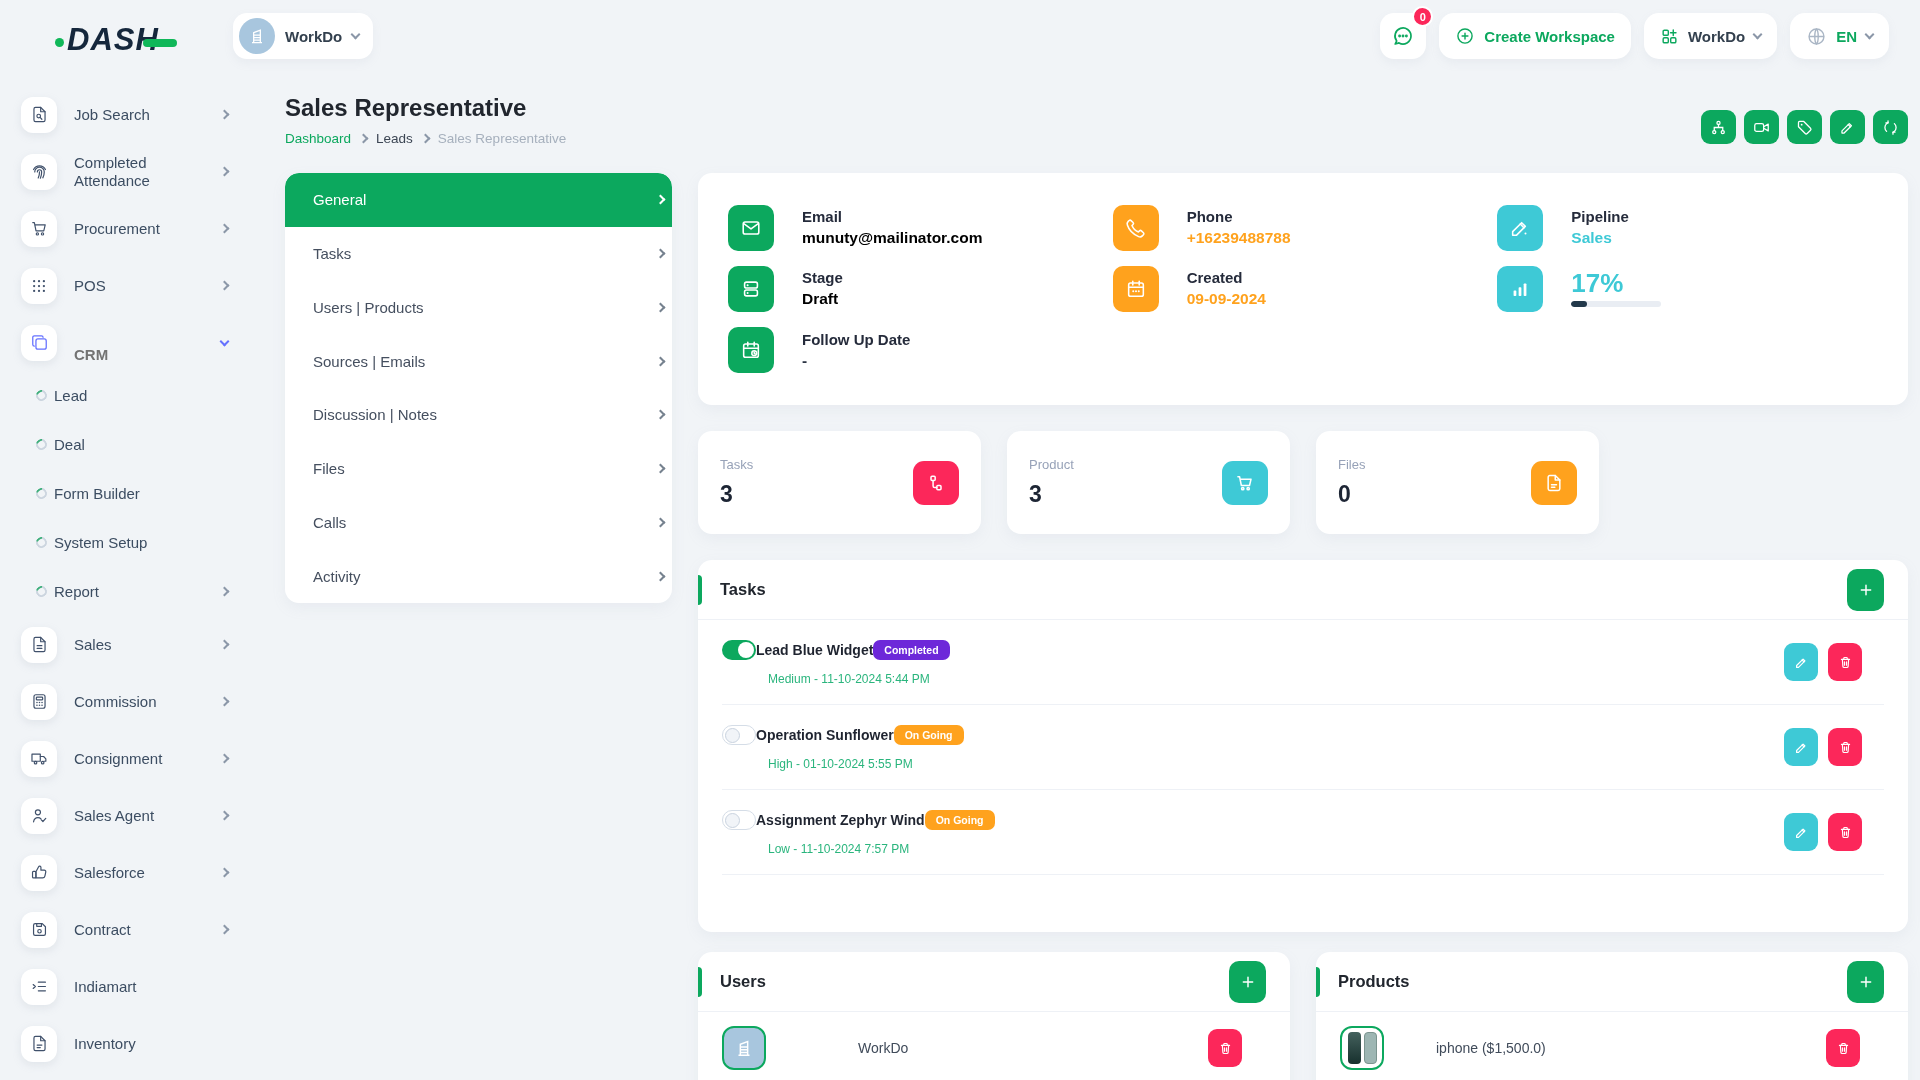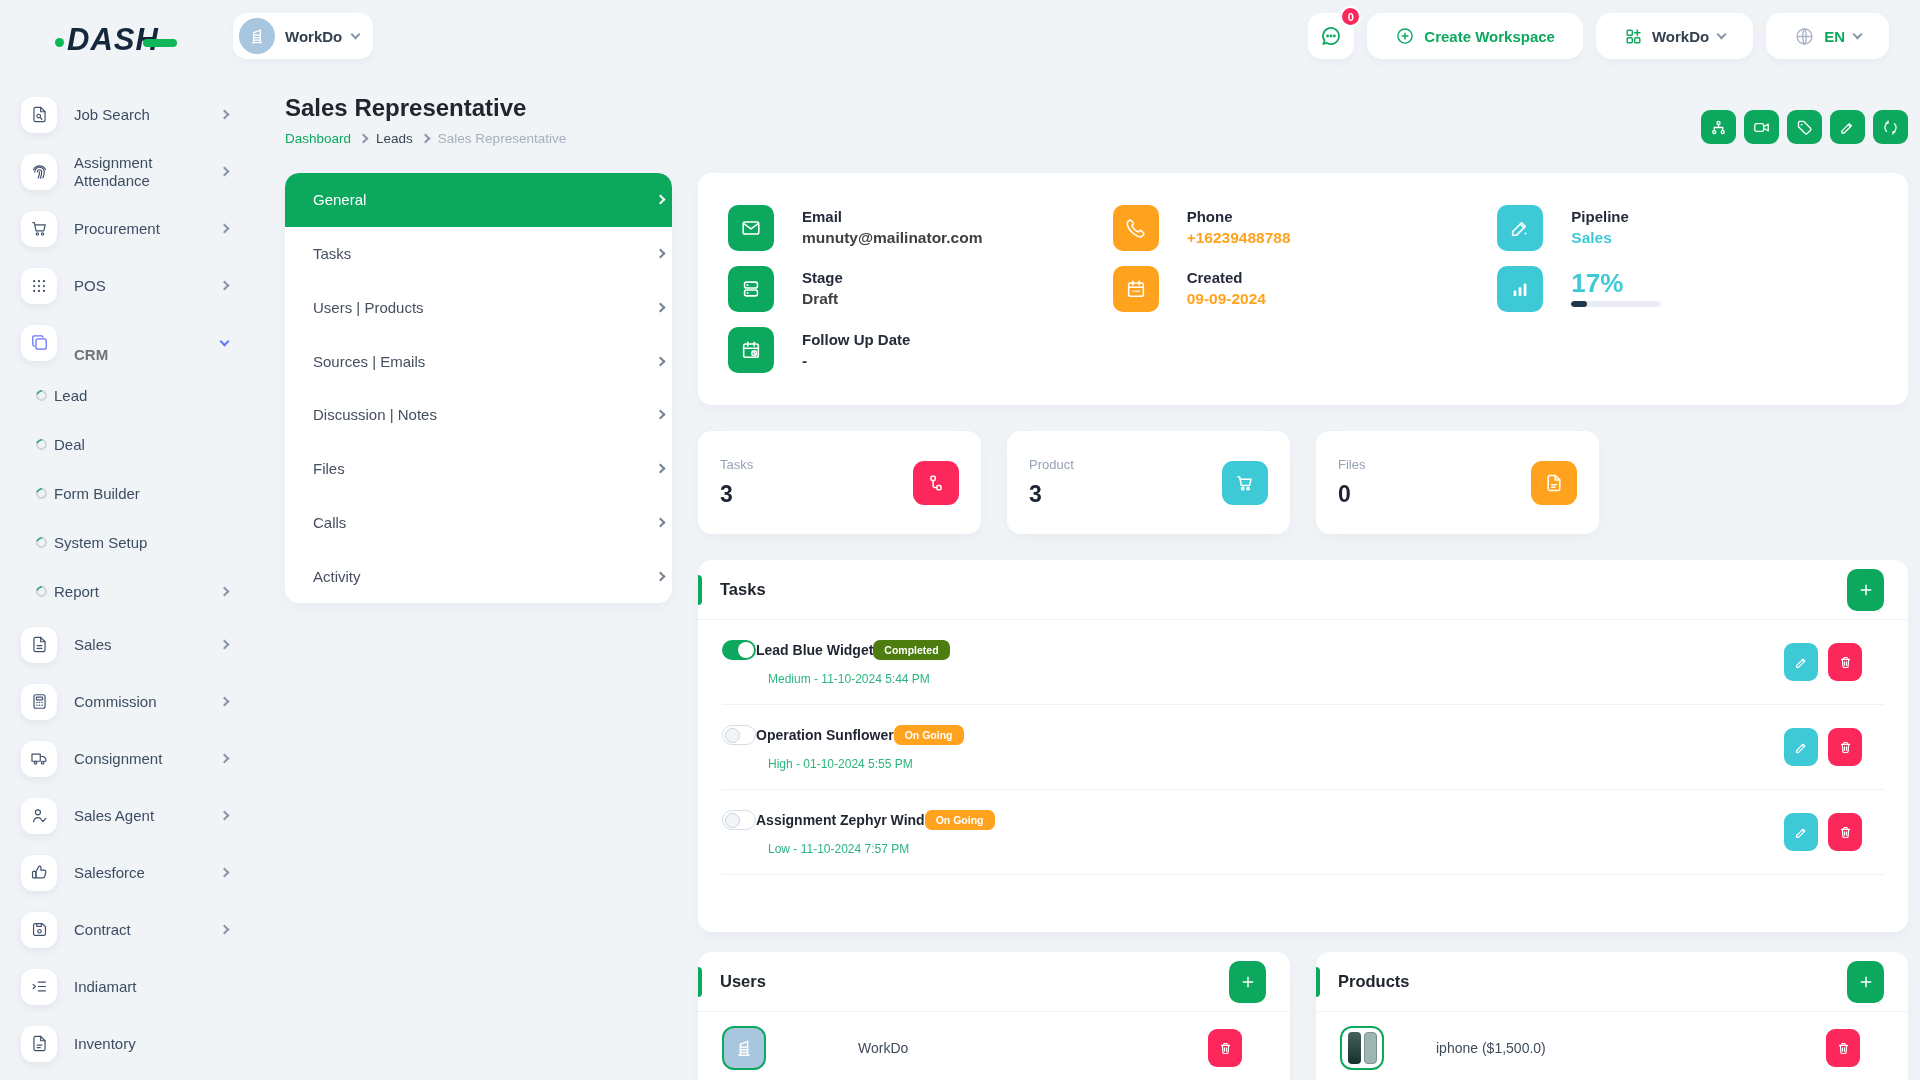--- a/index.html
+++ b/index.html
@@ -19,21 +19,21 @@
     box-shadow:0 4px 10px rgba(160,170,185,.10); }
   .ws-avatar { width:36px; height:36px; border-radius:50%; background:#a8c6de; display:flex; align-items:center; justify-content:center; }
   .ws-name { font-size:15px; font-weight:600; color:#33404e; }
 
   .top-right { position:absolute; right:31px; top:13px; display:flex; gap:13px; align-items:center; }
   .icon-btn { position:relative; width:46px; height:46px; border:none; border-radius:14px; background:#fff;
     display:flex; align-items:center; justify-content:center; cursor:pointer; box-shadow:0 4px 10px rgba(160,170,185,.10); }
   .badge { position:absolute; top:-7px; right:-7px; min-width:21px; height:21px; border-radius:50%; background:#fc275a;
     border:2px solid #fff; color:#fff; font-size:11px; font-weight:700; display:flex; align-items:center; justify-content:center; }
   .pill { height:46px; border:none; border-radius:15px; background:#fff; display:flex; align-items:center; gap:9px;
-    padding:0 28px; cursor:pointer; font-size:15px; box-shadow:0 4px 10px rgba(160,170,185,.10); }
+    padding:0 16px; cursor:pointer; font-size:15px; box-shadow:0 4px 10px rgba(160,170,185,.10); }
   .pill .grn { color:#0ca85e; font-weight:600; }
   .pill .drk { color:#33404e; font-weight:600; }
 
   .chev { width:7px; height:7px; border-right:2px solid #8b97a8; border-bottom:2px solid #8b97a8; transform:rotate(-45deg); display:inline-block; }
   .chev.down { transform:rotate(45deg); margin-top:-3px; }
 
   
   .sidebar { position:absolute; top:72px; left:0; width:250px; bottom:0; padding:14px 0 0 21px; }
   .side-item { height:57px; display:flex; align-items:center; gap:17px; cursor:pointer; }
   .side-icon { width:36px; height:36px; min-width:36px; background:#fff; border-radius:12px; display:flex; align-items:center; justify-content:center;
@@ -71,21 +71,21 @@
 
   .right-col { display:flex; flex-direction:column; gap:26px; }
 
   
   .info-card { height:232px; padding:26px 30px; display:grid; grid-template-columns:1fr 1fr 1fr; grid-template-rows:repeat(3,1fr); grid-auto-flow:column; gap:4px; }
   .info-item { display:flex; align-items:center; gap:28px; }
   .info-icon { width:46px; height:46px; min-width:46px; border-radius:10px; display:flex; align-items:center; justify-content:center; }
   .bg-green { background:#0ca85e; } .bg-orange { background:#ffa21d; } .bg-cyan { background:#3ec9d6; }
   .info-label { font-size:15px; font-weight:700; color:#252b3b; margin-bottom:4px; }
   .info-value { font-size:15.5px; font-weight:700; }
-  .v-green { color:#404040; } .v-orange { color:#ffa21d; } .v-cyan { color:#3ec9d6; } .v-dark { color:#2a3242; }
+  .v-green { color:#000000; } .v-orange { color:#ffa21d; } .v-cyan { color:#3ec9d6; } .v-dark { color:#2a3242; }
   .pct { font-size:26px; font-weight:700; color:#3ec9d6; line-height:24px; }
   .pbar { width:90px; height:6px; border-radius:3px; background:#e9edf3; margin-top:6px; overflow:hidden; }
   .pfill { height:100%; border-radius:3px; background:#22384a; }
 
   
   .stats { display:grid; grid-template-columns:repeat(4,1fr); gap:26px; }
   .stat-card { height:103px; padding:18px 22px; display:flex; justify-content:space-between; align-items:center; }
   .stat-label { font-size:13px; color:#97a2b8; margin-bottom:9px; }
   .stat-value { font-size:23px; font-weight:800; color:#1d2534; }
   .stat-icon { width:46px; height:44px; border-radius:11px; display:flex; align-items:center; justify-content:center; }
@@ -97,21 +97,21 @@
   .sec-head::before { content:""; position:absolute; left:0; top:15px; width:4px; height:30px; background:#0ca85e; border-radius:0 4px 4px 0; }
   .sec-title { font-size:16.5px; font-weight:700; color:#21262e; }
   .plus-btn { width:37px; height:42px; border:none; border-radius:10px; background:#0ca85e; display:flex; align-items:center; justify-content:center; cursor:pointer; }
 
   .tasks-card { height:372px; overflow:hidden; }
   .task-row { height:85px; margin:0 24px; border-bottom:1px solid #eef1f6; display:flex; align-items:center; justify-content:space-between; }
   .task-left { padding-top:2px; }
   .task-line1 { display:flex; align-items:center; gap:0; }
   .task-name { font-size:14px; font-weight:700; color:#1f2430; }
   .tbadge { font-size:10.5px; font-weight:600; color:#fff; padding:4px 11px; border-radius:7px; }
-  .tb-green { background:#4d7c0f; } .tb-orange { background:#ffa21d; }
+  .tb-green { background:#6d28d9; } .tb-orange { background:#ffa21d; }
   .task-meta { margin-top:12px; margin-left:46px; font-size:12px; color:#2ab57d; }
   .task-btns { display:flex; gap:10px; margin-right:22px; }
   .sq-btn { width:34px; height:38px; border:none; border-radius:9px; display:flex; align-items:center; justify-content:center; cursor:pointer; }
   .sq-cyan { background:#3ec9d6; } .sq-pink { background:#fc275a; }
 
   .toggle { position:relative; width:34px; height:20px; border-radius:10px; display:inline-block; cursor:pointer; }
   .toggle.on { background:#0ca85e; }
   .toggle.on .knob { position:absolute; top:2px; right:2px; width:16px; height:16px; border-radius:50%; background:#fff; }
   .toggle.off { background:#fff; border:1.5px solid #d5dde7; }
   .toggle.off .knob { position:absolute; top:1.5px; left:1.5px; width:15px; height:15px; border-radius:50%; background:#f1f4f8; border:1px solid #c9d3df; }
@@ -210,21 +210,21 @@
 
     <div class="side-item">
       <span class="side-icon">
         <svg width="19" height="19" viewBox="0 0 24 24" fill="none" stroke="#40516b" stroke-width="1.5" stroke-linecap="round">
             <path d="M4.5 9.5a8.5 8.5 0 0 1 15 0"></path>
             <path d="M6 12.5a6 6 0 0 1 12 0c0 3-.7 5.6-1.8 7.5"></path>
             <path d="M9.3 12.5a2.7 2.7 0 0 1 5.4 0c0 3.2-.6 5.8-1.6 8"></path>
             <path d="M12 12.5c0 3-.5 5.4-1.6 7.6"></path>
           </svg>
       </span>
-      <span class="side-label">Assignment Attendance</span>
+      <span class="side-label">Completed Attendance</span>
       <span class="chev"></span>
     </div>
 
     <div class="side-item">
       <span class="side-icon">
         <svg width="19" height="19" viewBox="0 0 24 24" fill="none" stroke="#40516b" stroke-width="1.5" stroke-linecap="round" stroke-linejoin="round">
             <path d="M3.5 4.5h2L7.6 15h9.8l1.8-7.5H6"></path>
             <circle cx="9.3" cy="18.8" r="1.4"></circle>
             <circle cx="15.8" cy="18.8" r="1.4"></circle>
           </svg>

